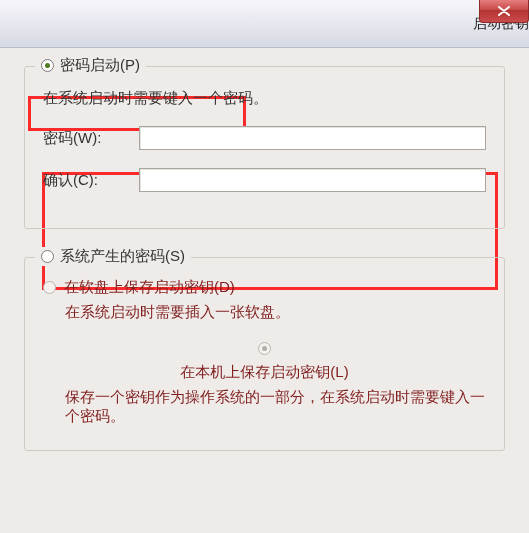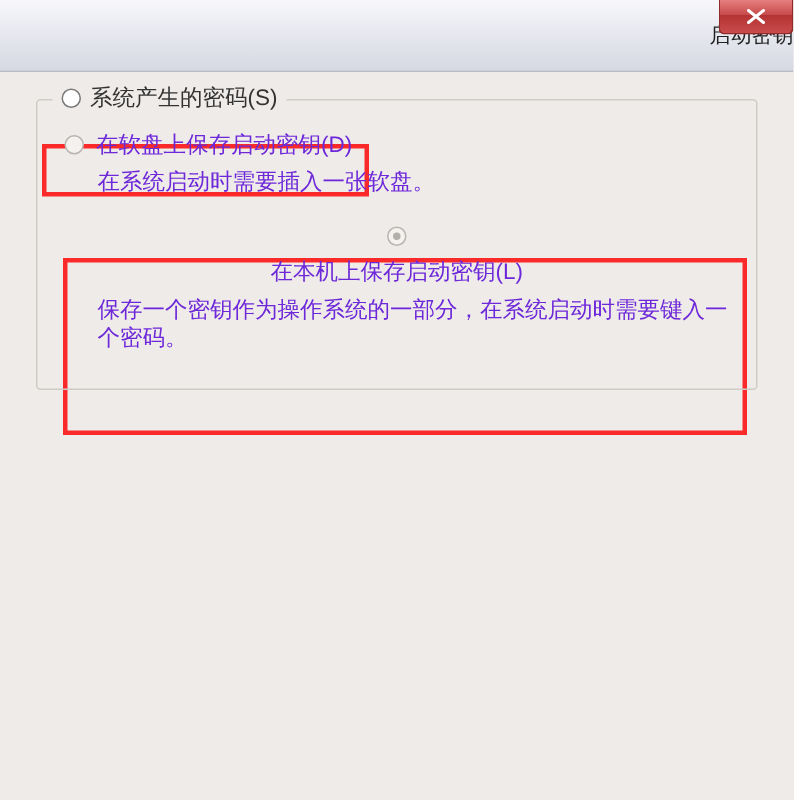--- a/index.html
+++ b/index.html
@@ -131,21 +131,21 @@
     border: 3px solid #fb2a2a;
     pointer-events: none;
     box-sizing: border-box;
   }
   .hl-1 { left: 28px; top: 48px;  width: 218px; height: 35px; }
   .hl-2 { left: 42px; top: 124px; width: 456px; height: 118px; }
 
   
   .group.disabled-sub .sub-opt,
   .group.disabled-sub .sub-desc {
-    color: #6d28d9;
+    color: #7f1d1d;
   }
   .sub-opt {
     display: flex;
     align-items: center;
     gap: 8px;
     margin-top: 4px;
     font-size: 15px;
   }
   .sub-desc {
     margin: 6px 0 20px 22px;
@@ -165,20 +165,40 @@
       </svg>
     </span>
   </div>
 </div>
 
 <div class="dialog-body">
 
   <div class="hl hl-1"></div>
   <div class="hl hl-2"></div>
 
+  <div class="group">
+    <div class="group-legend">
+      <span class="radio-outer selected">
+        <span class="radio-inner"></span>
+      </span>
+      <span>密码启动(P)</span>
+    </div>
+
+    <div class="group-desc">在系统启动时需要键入一个密码。</div>
+
+    <div class="field-row">
+      <span class="field-label">密码(W):</span>
+      <input type="password" class="text-input" value="" style="">
+    </div>
+
+    <div class="field-row">
+      <span class="field-label">确认(C):</span>
+      <input type="password" class="text-input" value="" style="">
+    </div>
+  </div>
 
   <div class="group disabled-sub">
     <div class="group-legend">
       <span class="radio-outer">
         
       </span>
       <span>系统产生的密码(S)</span>
     </div>
 
     <div class="sub-opt">

